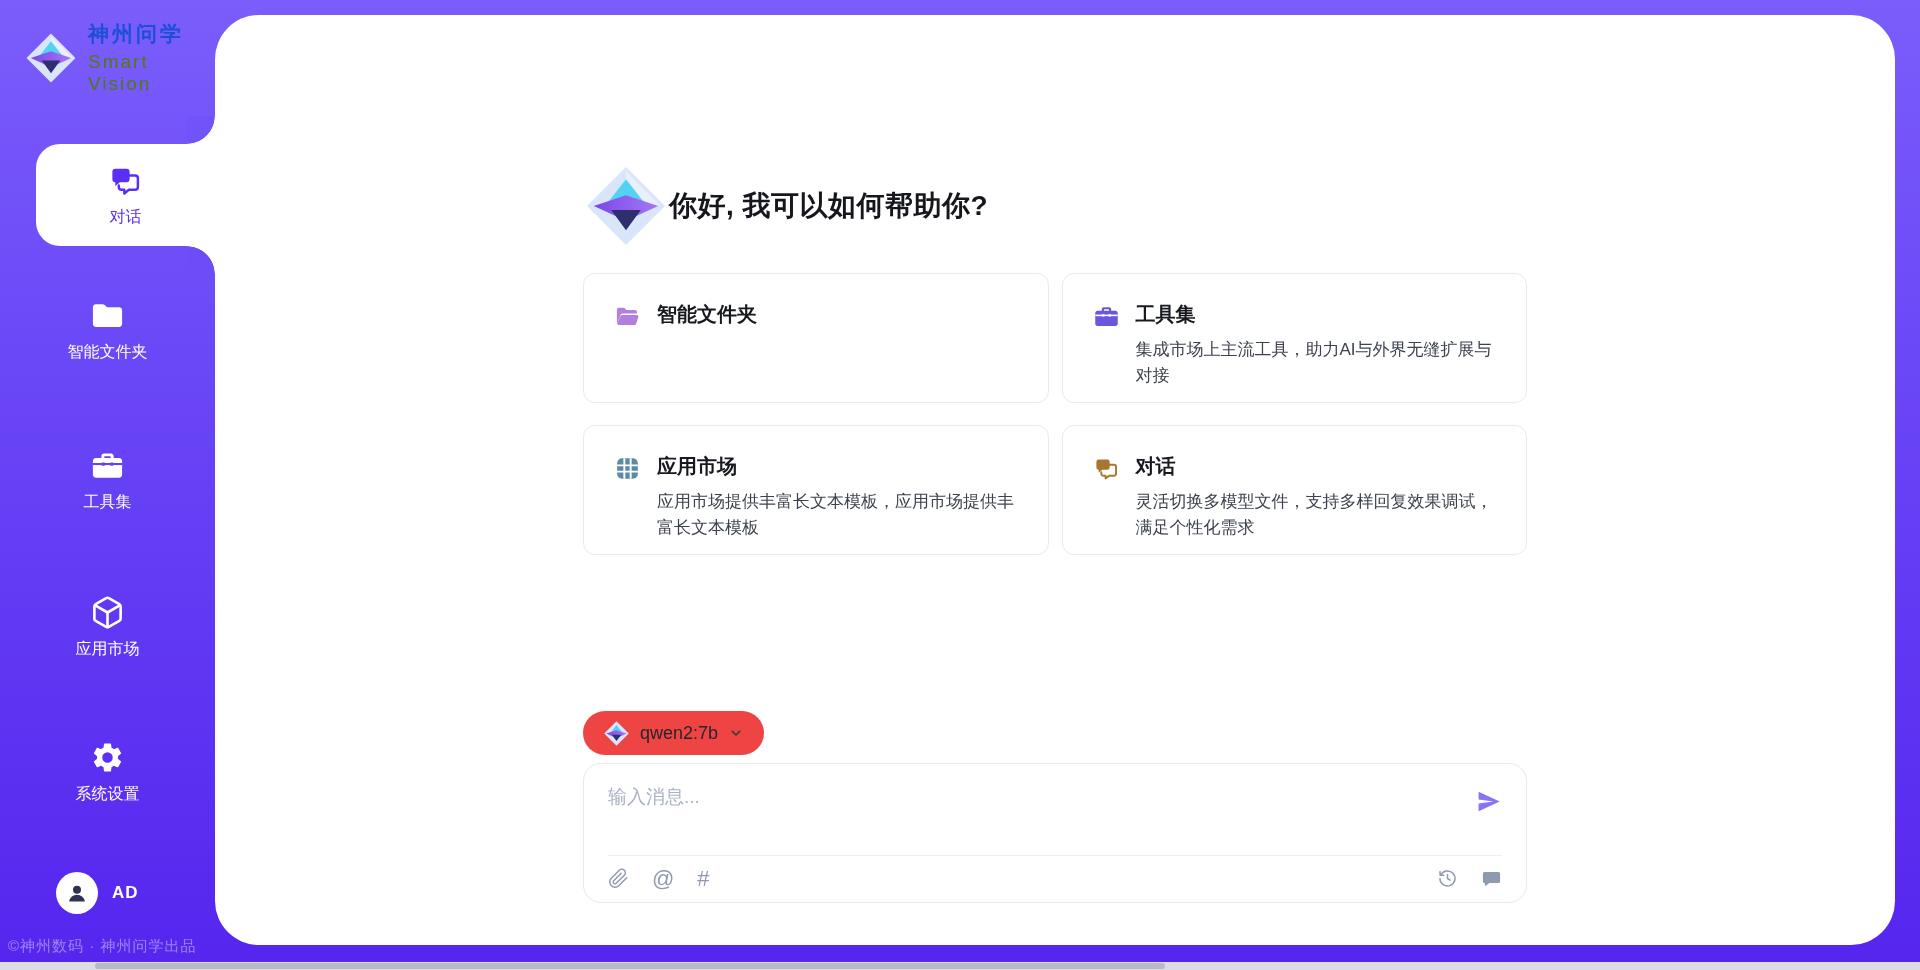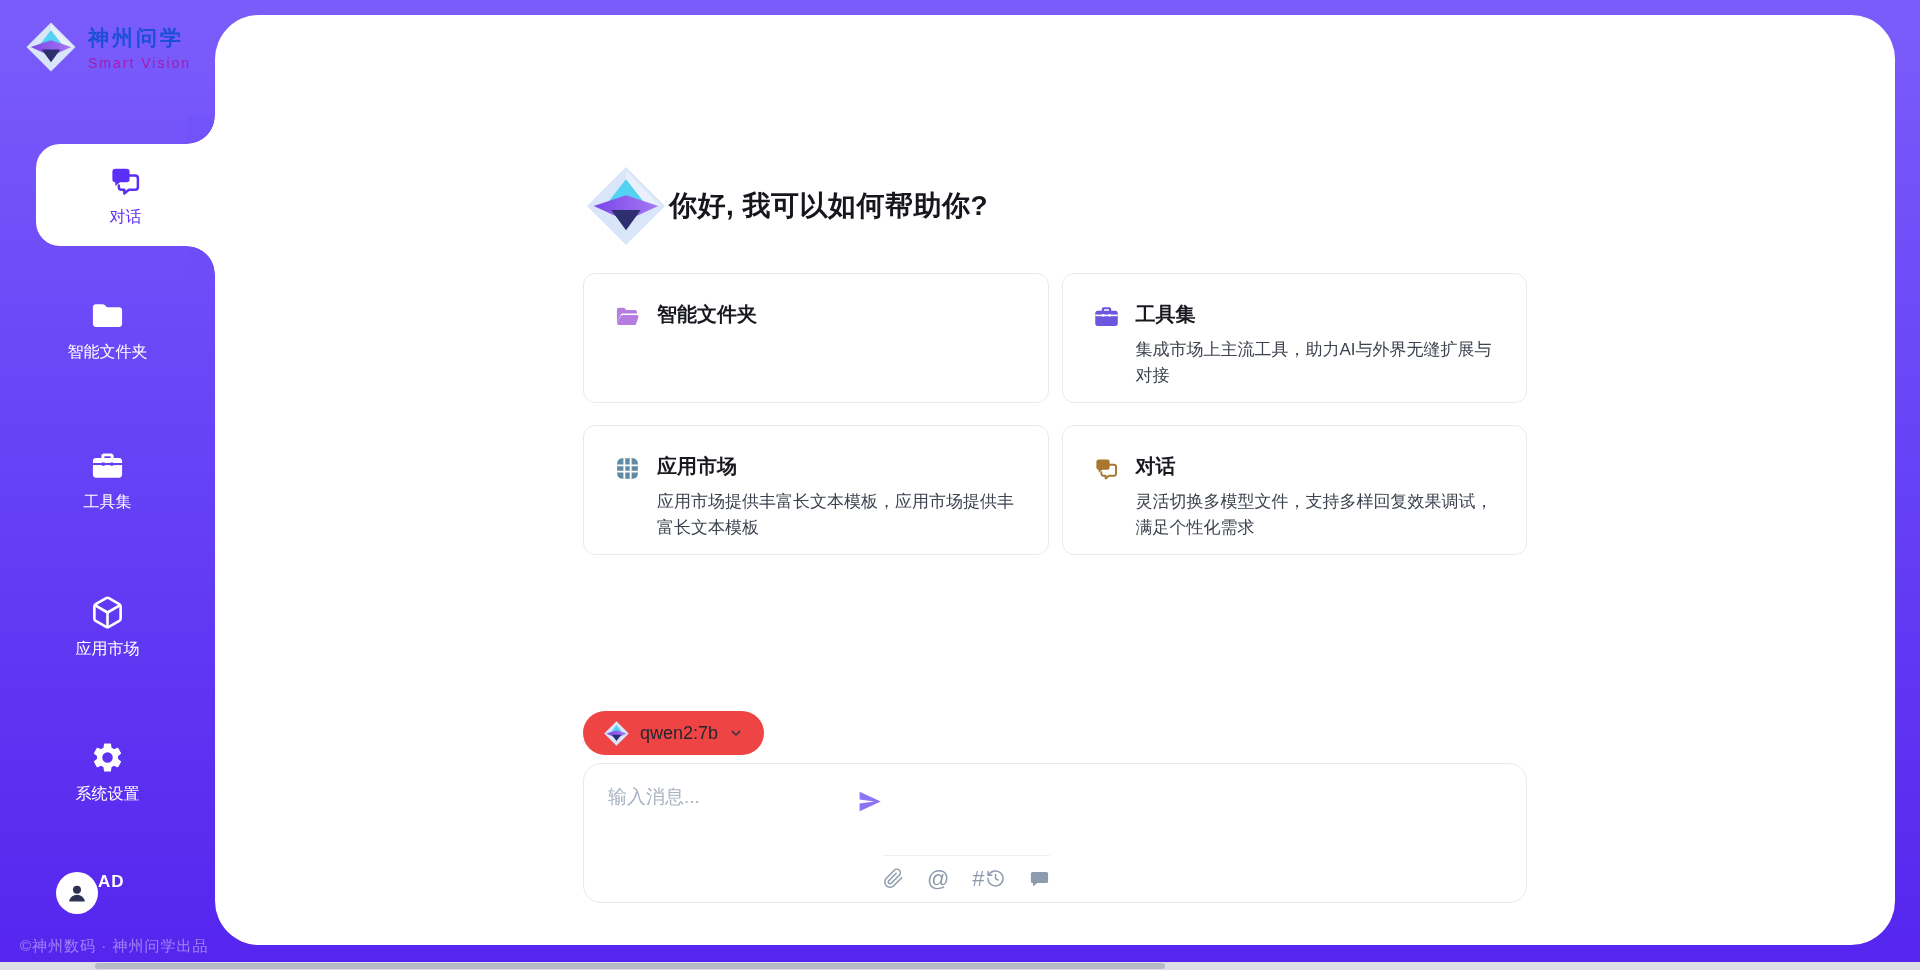--- a/index.html
+++ b/index.html
@@ -7,21 +7,21 @@
   body {
     font-family:"Liberation Sans","DejaVu Sans",sans-serif;
     background:linear-gradient(180deg,#7b5dfb 0%,#6a47f7 38%,#5525ee 100%);
     position:relative;
   }
   
   .sidebar { position:absolute; left:0; top:0; width:215px; height:970px; }
   .brand { position:absolute; left:24px; top:20px; display:flex; align-items:center; gap:10px; }
   .brand-logo svg { width:54px; height:54px; display:block; }
   .brand-title { color:#1d4ed8; font-size:21px; font-weight:bold; letter-spacing:3px; }
-  .brand-subtitle { color:#a21caf; font-size:14px; letter-spacing:2px; margin-top:3px; }
+  .brand-subtitle { color:#4d7c0f; font-size:19px; letter-spacing:2px; margin-top:3px; }
   .nav-item {
     position:absolute; left:0; width:215px; display:flex; flex-direction:column;
     align-items:center; justify-content:center; color:#fff; cursor:pointer;
   }
   .nav-icon svg { width:35px; height:35px; display:block; }
   .nav-label { font-size:16px; margin-top:9px; }
   .nav-item.active {
     left:36px; width:179px; top:144px; height:102px;
     background:#fff; border-radius:24px 0 0 24px;
   }
@@ -30,25 +30,25 @@
     background:radial-gradient(circle at 0 0,#7253f9 27.4px,#fff 28px);
   }
   .nav-item.active::after {
     content:""; position:absolute; right:0; bottom:-28px; width:28px; height:28px;
     background:radial-gradient(circle at 0 100%,#6e4cf8 27.4px,#fff 28px);
   }
   .nav-pos-1 { top:294px; height:72px; }
   .nav-pos-2 { top:444px; height:72px; }
   .nav-pos-3 { top:591px; height:72px; }
   .nav-pos-4 { top:736px; height:72px; }
-  .user { position:absolute; left:56px; top:872px; display:flex; align-items:flex-start; cursor:pointer; }
+  .user { position:absolute; left:56px; top:872px; display:flex; align-items:center; gap:14px; cursor:pointer; }
   .avatar { width:42px; height:42px; background:#fff; border-radius:50%; display:flex; align-items:center; justify-content:center; }
   .avatar svg { width:26px; height:26px; }
   .user-name { color:#fff; font-size:17px; font-weight:600; letter-spacing:1px; }
-  .side-footer { position:absolute; left:8px; bottom:14px; color:rgba(255,255,255,0.42); font-size:15px; letter-spacing:1px;margin-left:12px; }
+  .side-footer { position:absolute; left:8px; bottom:14px; color:rgba(255,255,255,0.42); font-size:15px; letter-spacing:1px; }
   
   .panel {
     position:absolute; left:215px; top:15px; width:1680px; height:930px;
     background:#fff; border-radius:44px;
   }
   .content { width:944px; margin:0 auto; padding-top:148px; }
   .greeting { display:flex; align-items:center; }
   .greeting-logo svg { width:86px; height:86px; display:block; }
   .greeting h1 { font-size:28px; font-weight:bold; color:#15171d; letter-spacing:0.5px; }
   .cards { margin-top:24px; display:grid; grid-template-columns:1fr 1fr; column-gap:13px; row-gap:22px; }
@@ -62,21 +62,21 @@
   .card-desc { margin-top:9px; font-size:17px; line-height:26px; color:#3d434e; }
   .model-pill {
     margin-top:156px; display:inline-flex; align-items:center; gap:10px;
     height:44px; padding:0 20px; background:#ef4444; border-radius:22px; cursor:pointer;
   }
   .model-pill svg.diamond { width:27px; height:27px; display:block; }
   .model-name { font-size:18px; color:#23262e; }
   .chev svg { width:16px; height:16px; display:block; color:#343a46; }
   .composer {
     margin-top:8px; width:944px; height:140px; border:1px solid #e7e8f0;
-    border-radius:18px; padding:20px 24px 13px; display:flex; flex-direction:row;
+    border-radius:18px; padding:20px 24px 13px; display:flex; flex-direction:column;
   }
   .composer-row { display:flex; align-items:flex-start; }
   .composer-input {
     flex:1; border:none; outline:none; resize:none; height:52px;
     font-family:"Liberation Sans","DejaVu Sans",sans-serif;
     font-size:19px; color:#2c313c; background:transparent;
   }
   .composer-input::placeholder { color:#a9b2c2; }
   .send { border:none; background:none; cursor:pointer; margin-left:12px; margin-top:4px; }
   .send svg { width:27px; height:27px; display:block; }

